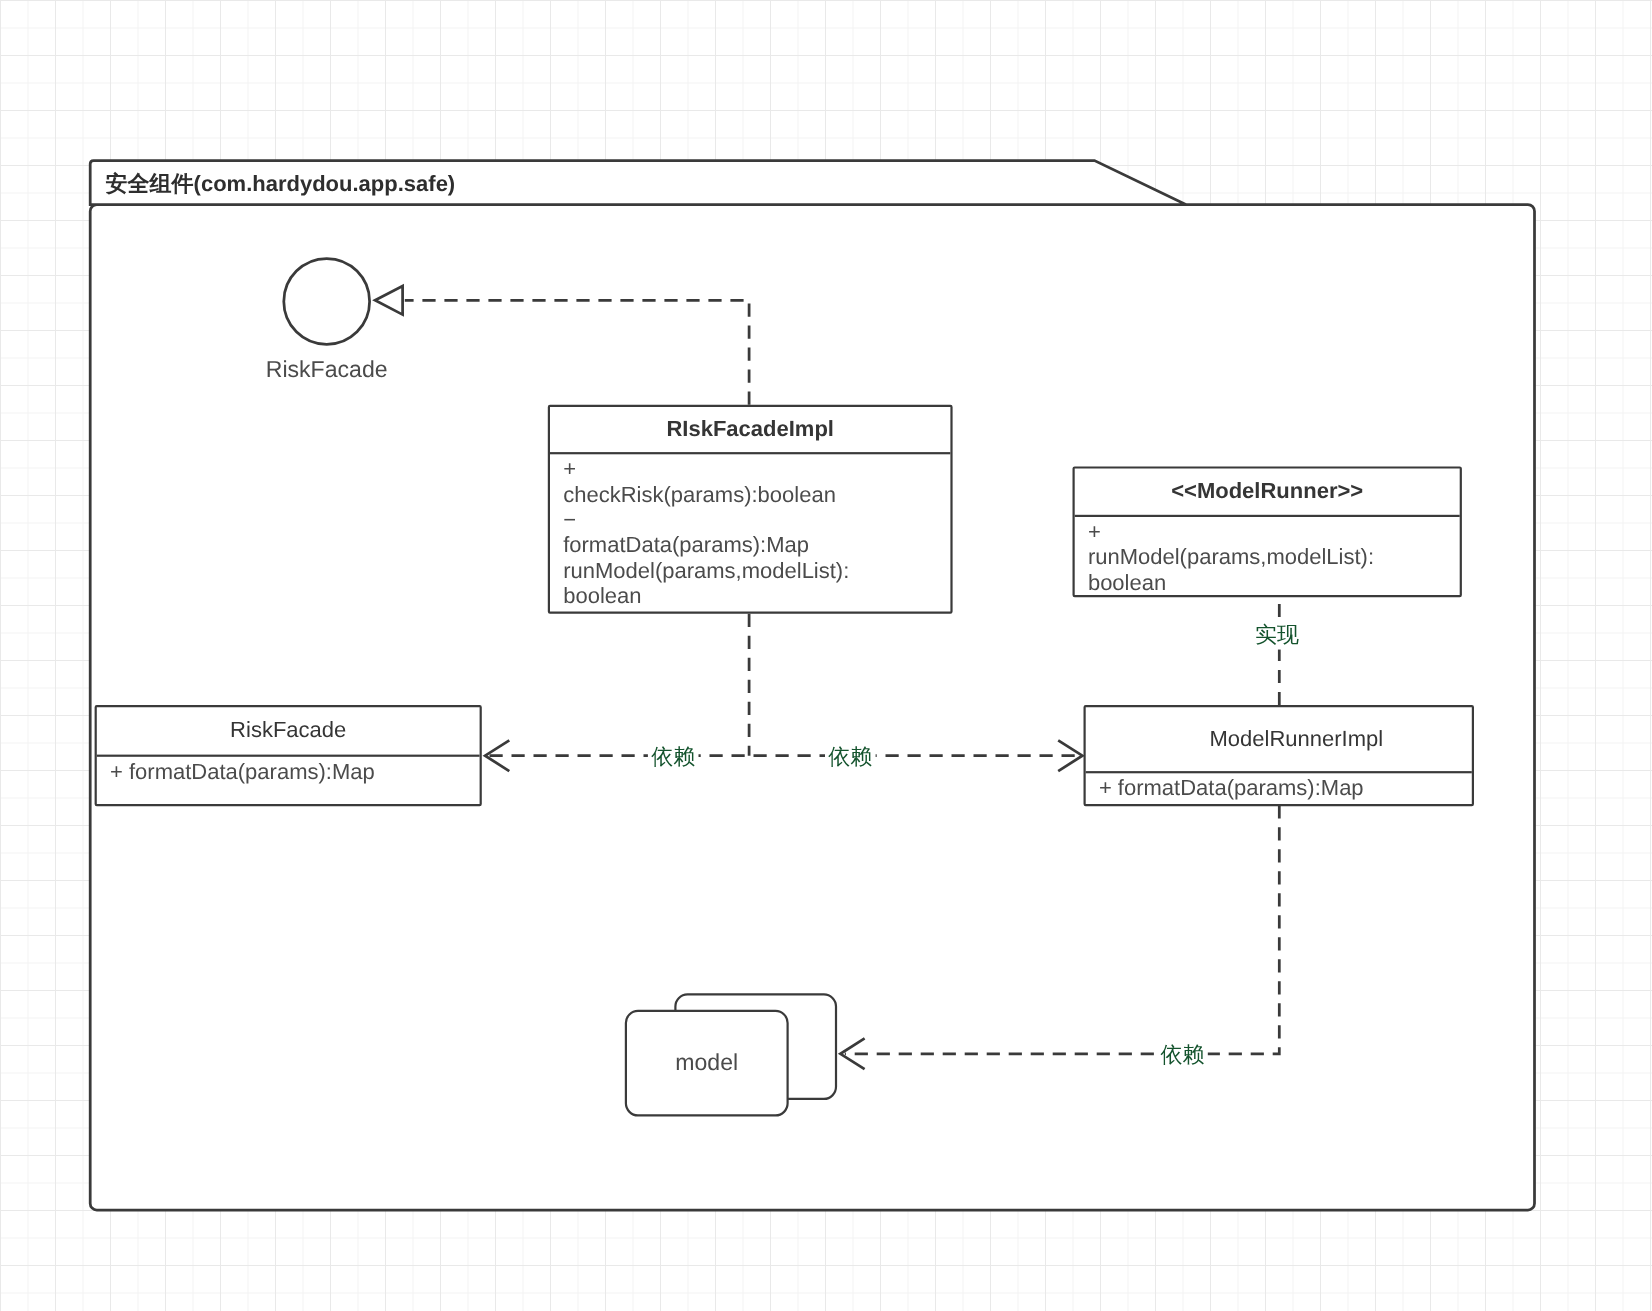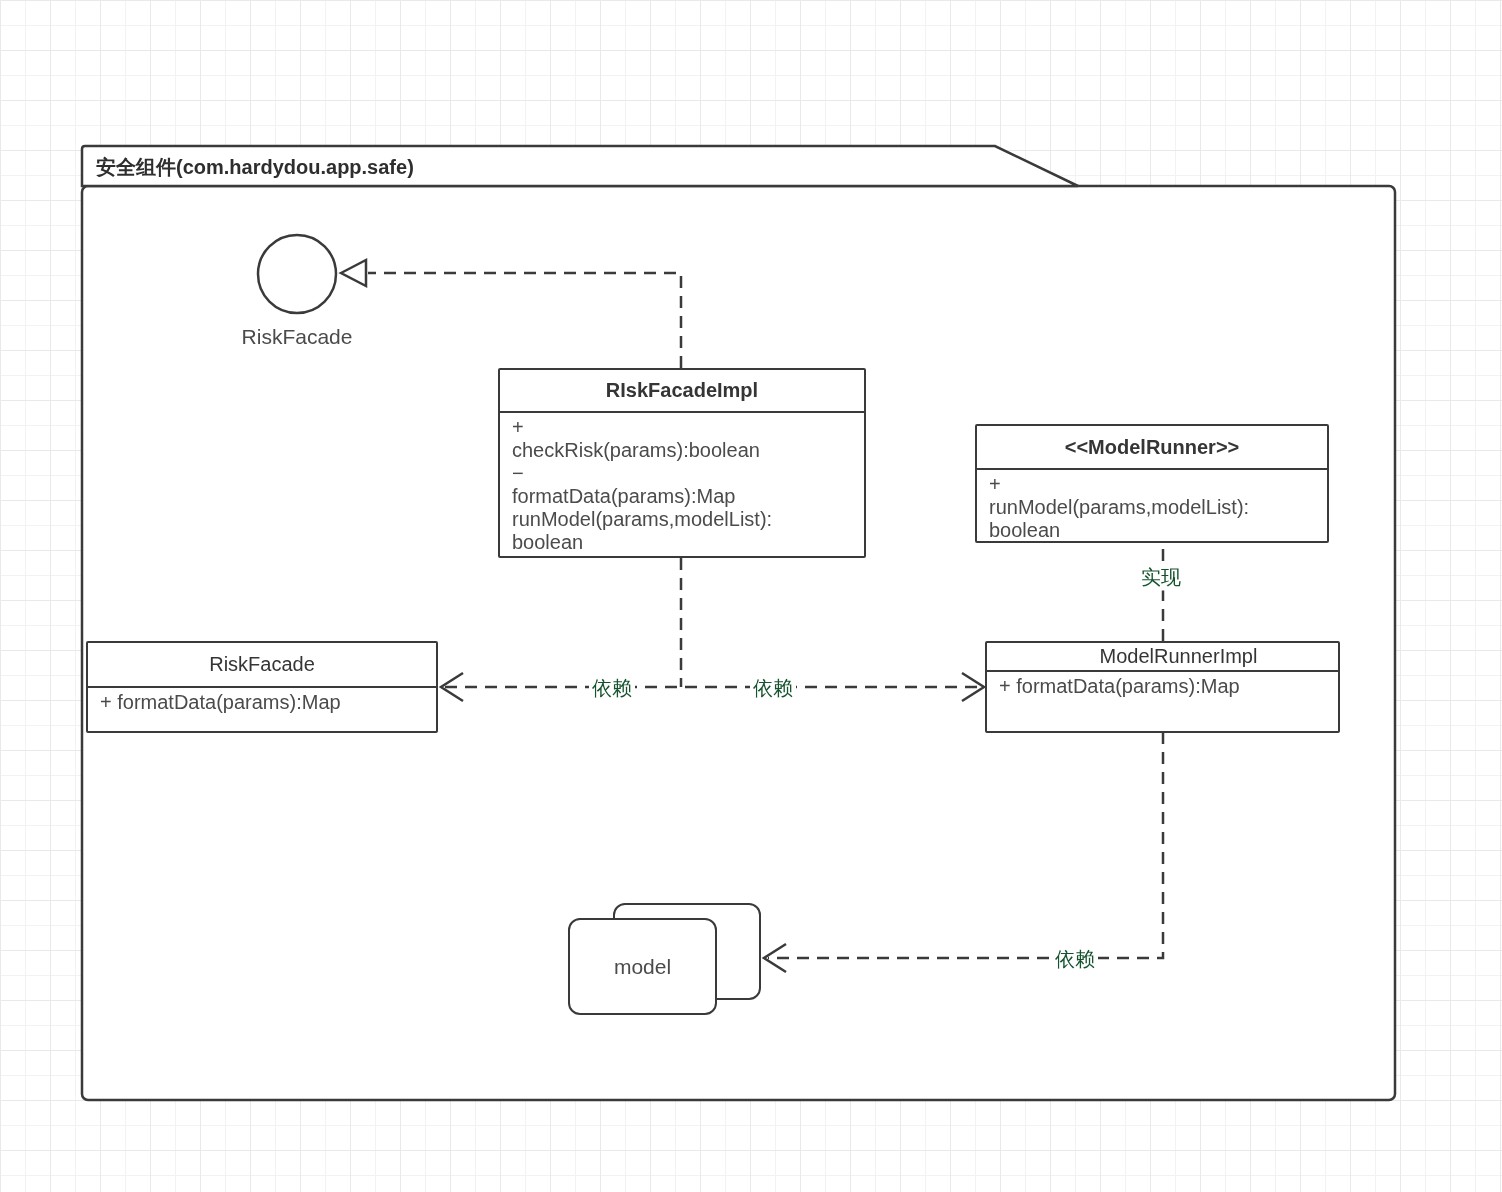--- a/index.html
+++ b/index.html
@@ -123,21 +123,21 @@
   </div>
 
   <div class="uml-class" style="left:86px;top:641px;width:352px;height:92px;">
     <div class="hd" style="height:45px;">RiskFacade</div>
     <div class="bd bd-pad">
         <div>+ formatData(params):Map</div>
       </div>
   </div>
 
   <div class="uml-class" style="left:985px;top:641px;width:355px;height:92px;">
-    <div class="hd" style="height:29px;padding-left:32px;">ModelRunnerImpl</div>
+    <div class="hd" style="height:60px;padding-left:32px;">ModelRunnerImpl</div>
     <div class="bd bd-pad">
         <div>+ formatData(params):Map</div>
       </div>
   </div>
 
   <div class="model-back"></div>
   <div class="model-front">model</div>
 
   <div class="edge-label" style="left:612px;top:688px;">依赖</div>
   <div class="edge-label" style="left:773px;top:688px;">依赖</div>

